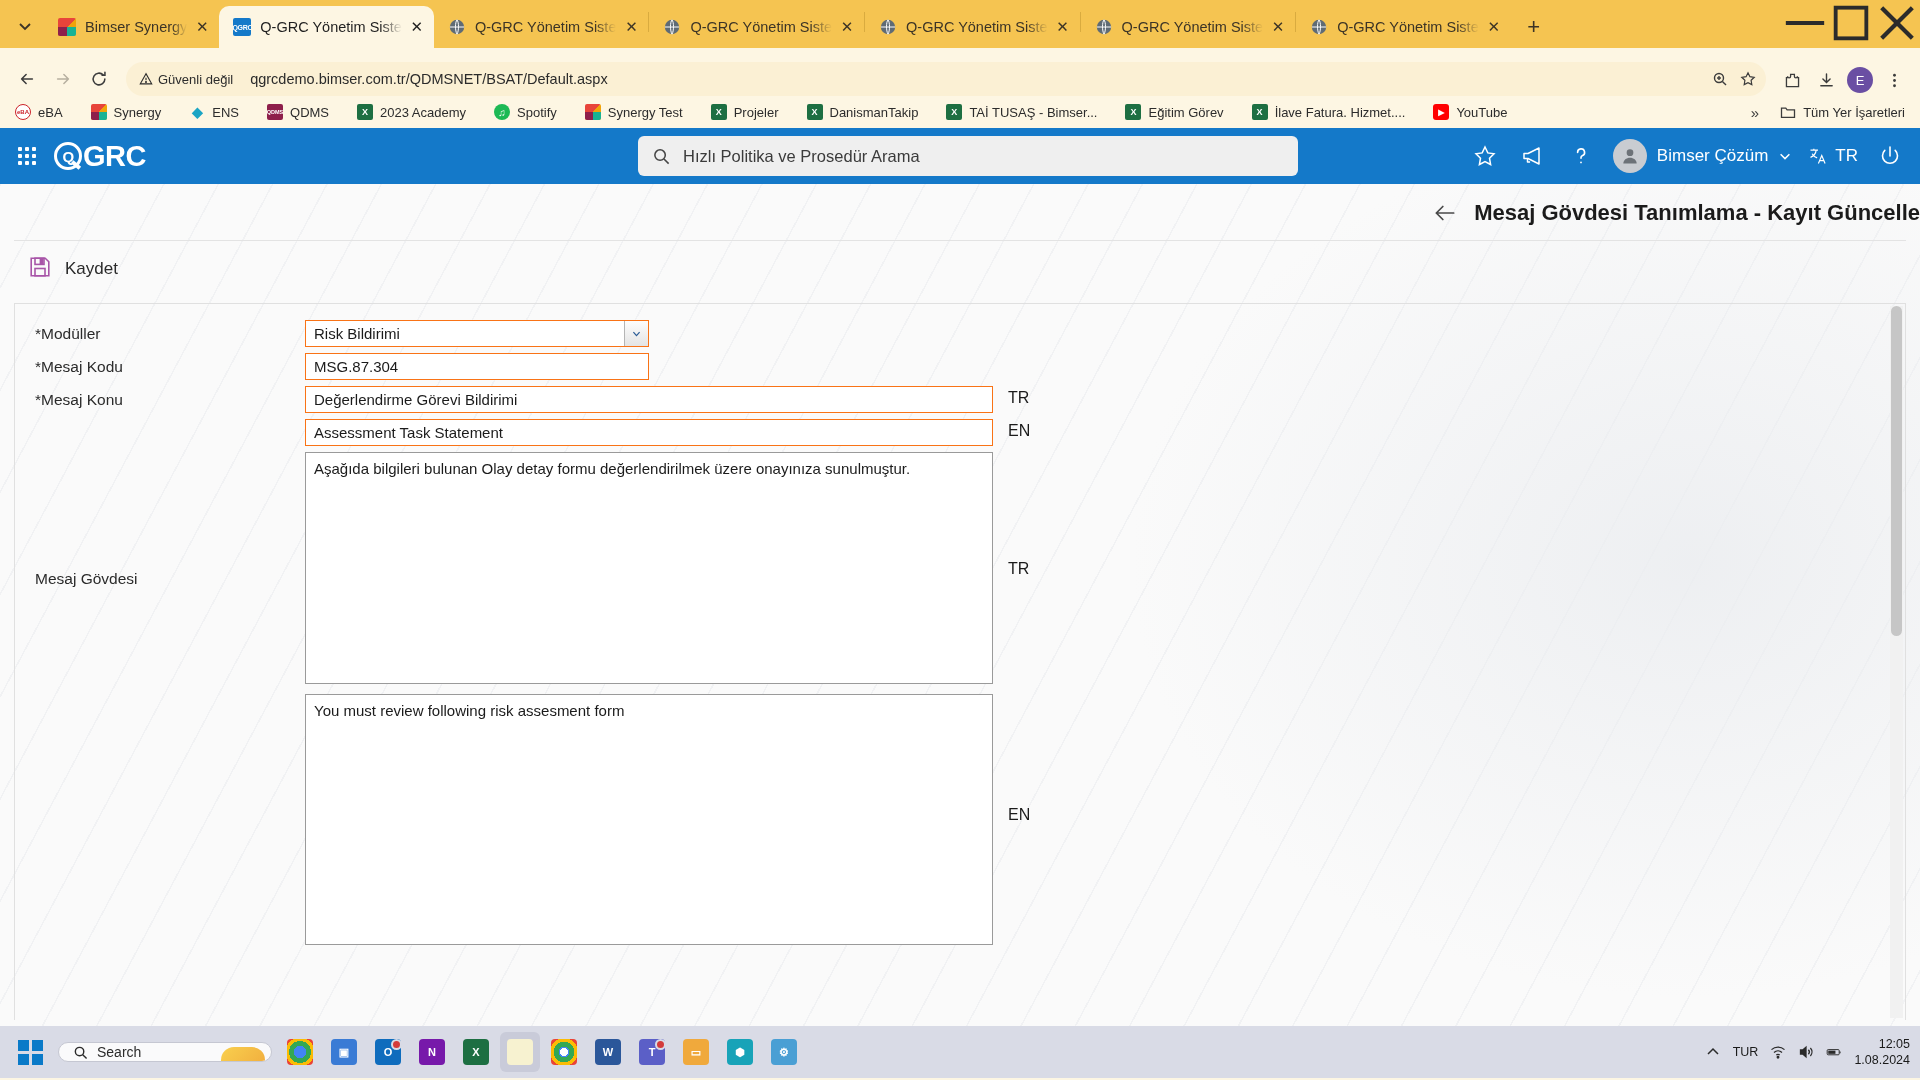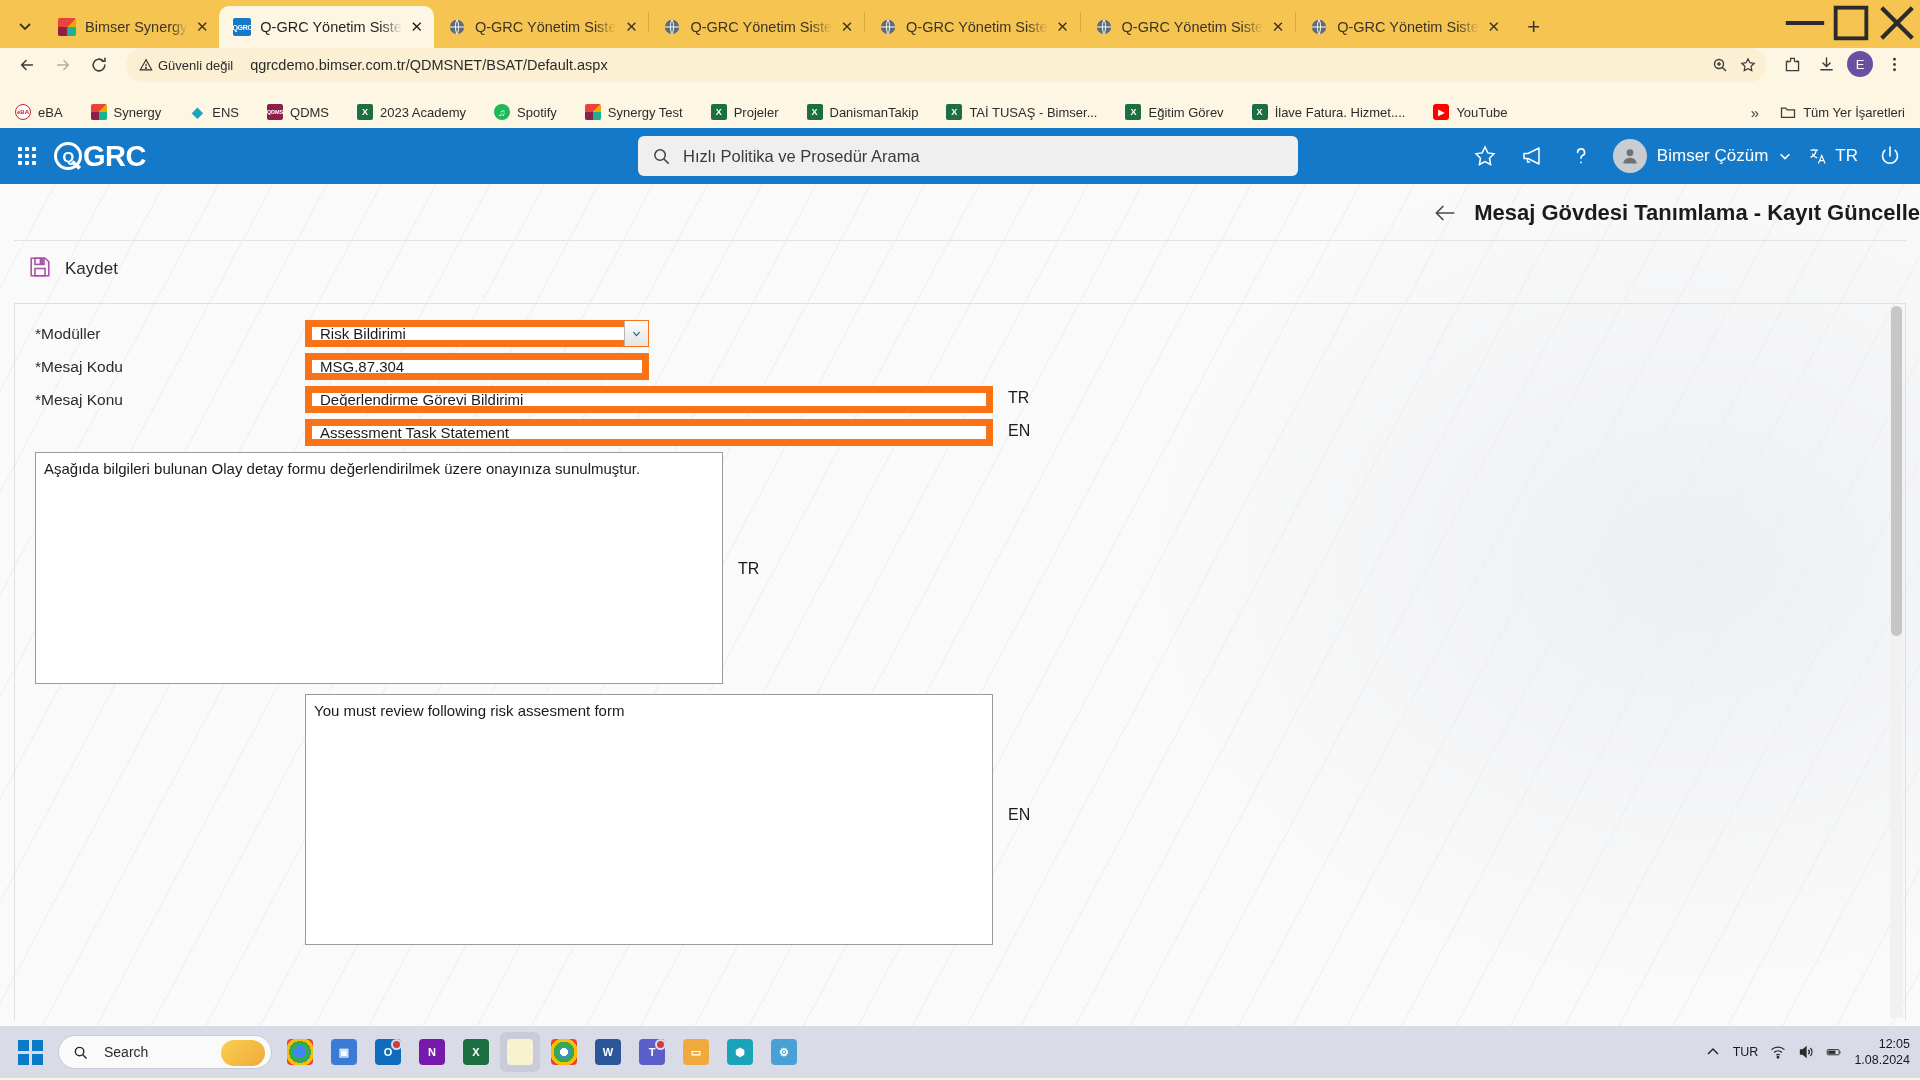--- a/index.html
+++ b/index.html
@@ -101,21 +101,21 @@
     width: 46px; height: 46px;
     display: flex; align-items: center; justify-content: center;
     font-size: 14px; color: #2b2b2b;
     cursor: pointer;
   }
 
   
   .toolbar {
     height: 48px;
     background: #fdf6e3;
-    display: flex; align-items: flex-start;
+    display: flex; align-items: flex-end;
     padding: 0 10px;
     gap: 2px;
   }
   .nav-btn {
     width: 34px; height: 34px;
     display: flex; align-items: center; justify-content: center;
     border-radius: 50%;
     cursor: pointer;
     color: #3c3c3c;
   }
@@ -337,21 +337,21 @@
   .flabel {
     width: 270px;
     flex: 0 0 270px;
     font-size: 15.5px;
     color: #2b2b2b;
     padding-top: 5px;
   }
   .fctl { position: relative; }
   .inp {
     height: 27px;
-    border: 7px solid #f97316;
+    border: 1px solid #f97316;
     background: #fff;
     font-size: 15px;
     padding: 0 8px;
     font-family: "Liberation Sans", sans-serif;
     color: #1b1b1b;
     outline: none;
   }
   .inp.small { width: 344px; }
   .inp.wide { width: 688px; }
   .sel-wrap { position: relative; width: 344px; }
@@ -404,25 +404,25 @@
     padding: 0 8px;
   }
   .tb-start {
     width: 44px; height: 44px;
     display: flex; align-items: center; justify-content: center;
     cursor: pointer;
   }
   .win-logo { display: grid; grid-template-columns: 11px 11px; grid-template-rows: 11px 11px; gap: 3px; }
   .win-logo i { background: #0a7ac8; display: block; }
   .tb-search {
-    height: 34px; width: 214px;
+    height: 20px; width: 214px;
     background: #fafafb;
     border-radius: 17px;
     display: flex; align-items: center;
-    gap: 16px;
+    gap: 9px;
     padding: 0 14px;
     margin-left: 6px;
     font-size: 14px; color: #2b2b2b;
     border: 1px solid #c5c7d2;
     cursor: pointer;
     position: relative;
     overflow: hidden;
   }
   .tb-search svg { width: 15px; height: 15px; }
   .tb-search .sbubble {
@@ -803,20 +803,21 @@
           <div class="flabel">*Mesaj Konu</div>
           <div class="fctl"><input class="inp wide" type="text" value="Değerlendirme Görevi Bildirimi" style=""></div>
           <div class="lang-tag">TR</div>
         </div>
         <div class="frow">
           <div class="flabel"></div>
           <div class="fctl"><input class="inp wide" type="text" value="Assessment Task Statement" style=""></div>
           <div class="lang-tag">EN</div>
         </div>
         <div class="frow">
+          <div class="flabel" style="padding-top: 118px;">Mesaj Gövdesi</div>
           <div class="fctl"><textarea class="ta" style="height: 232px;">Aşağıda bilgileri bulunan Olay detay formu değerlendirilmek üzere onayınıza sunulmuştur.</textarea></div>
           <div class="lang-tag" style="padding-top: 108px;">TR</div>
         </div>
         <div class="frow">
           <div class="flabel"></div>
           <div class="fctl"><textarea class="ta" style="height: 251px;">You must review following risk assesment form</textarea></div>
           <div class="lang-tag" style="padding-top: 112px;">EN</div>
         </div>
       </div>
     <div class="scrollbar-v">

